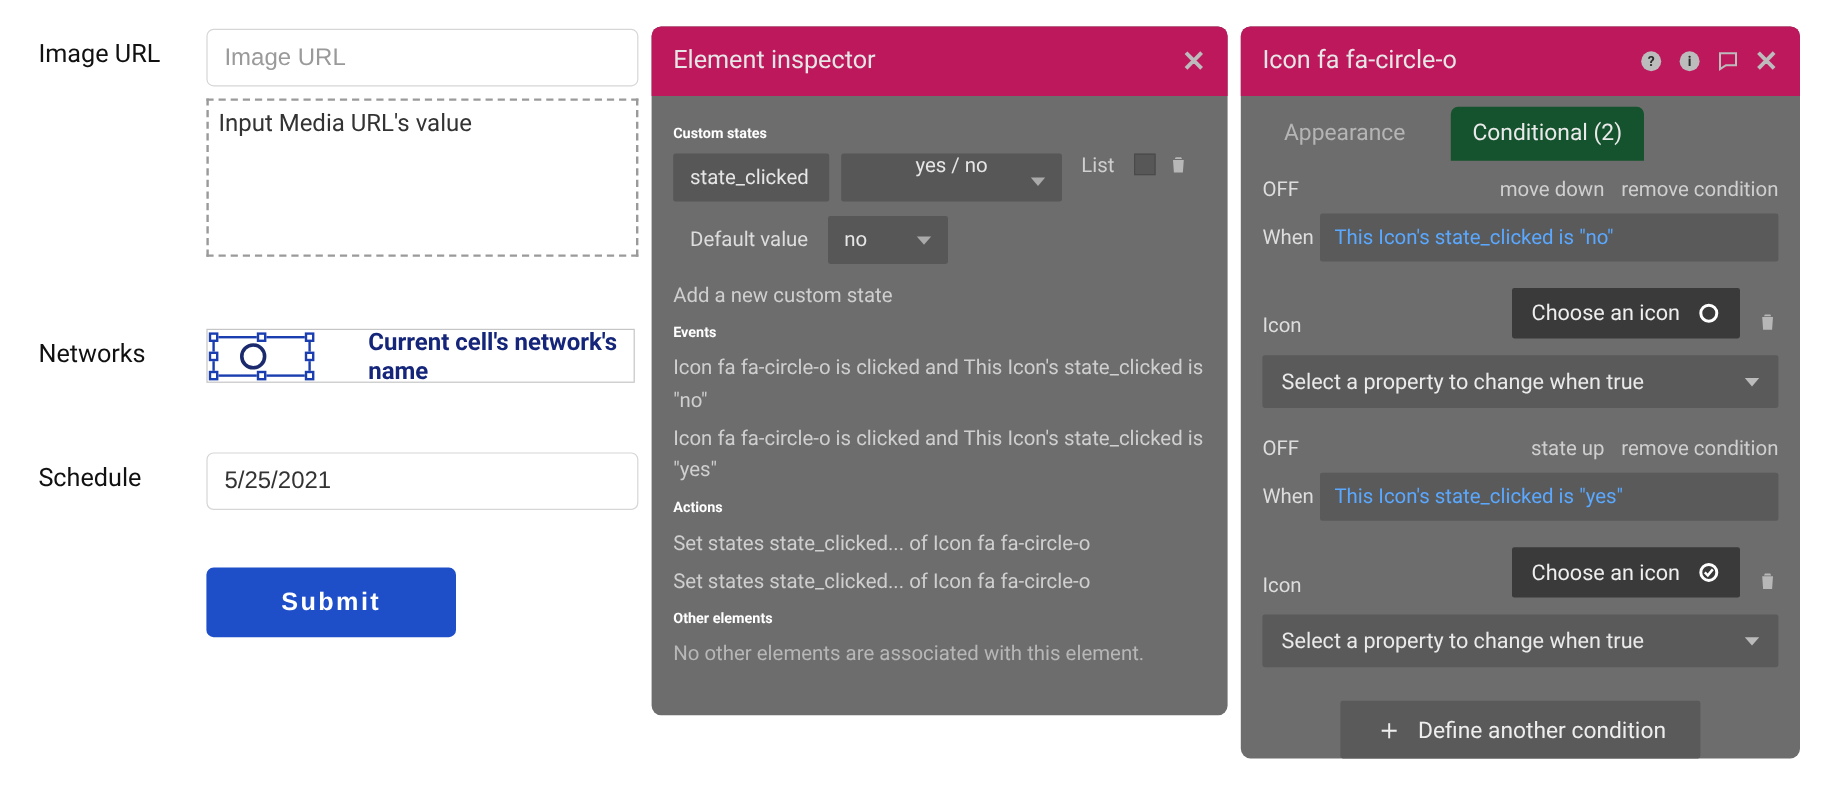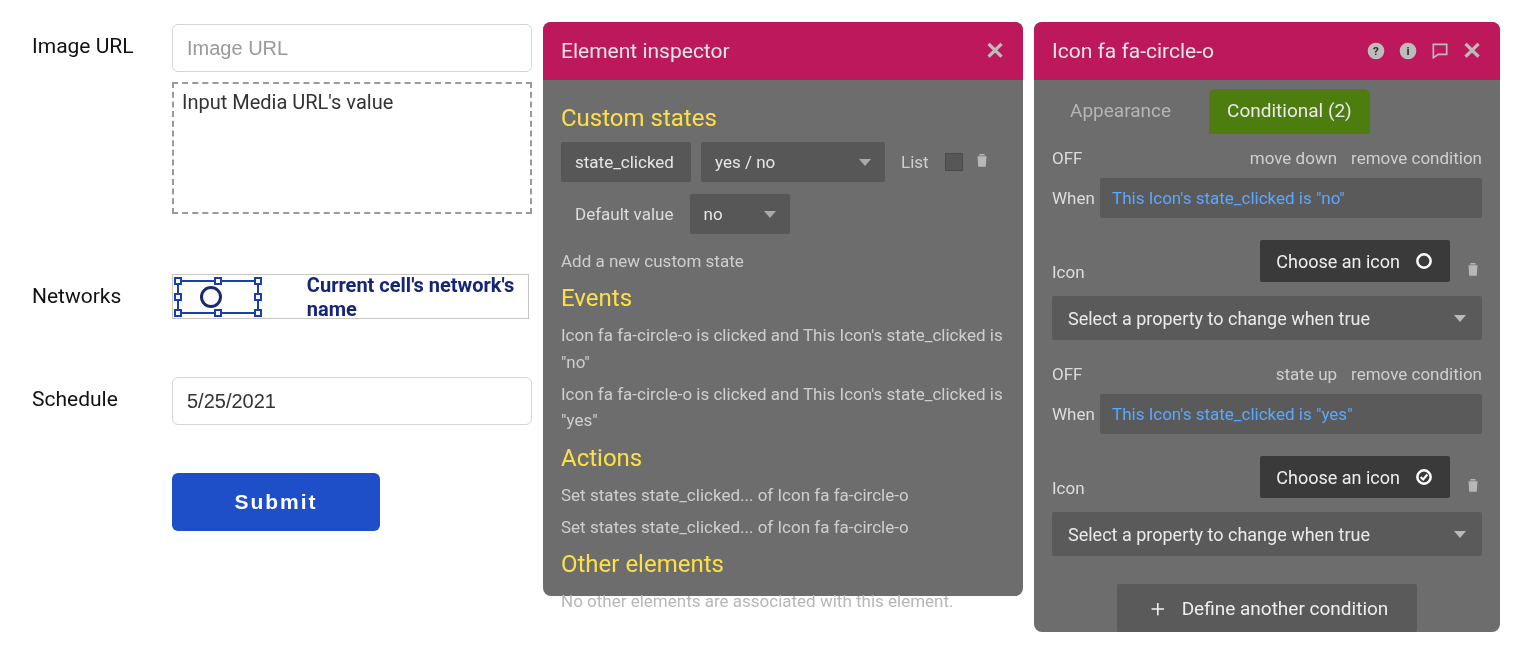--- a/index.html
+++ b/index.html
@@ -128,22 +128,22 @@
     color: #e6e6e6;
   }
   .panel-header .spacer { flex: 1; }
   .hdr-icon { margin-left: 12px; color: #bcbcbc; cursor: pointer; display:flex; align-items:center; }
   .hdr-icon svg { width:20px; height:20px; fill:#bcbcbc; }
   .close-x { font-size: 24px; font-weight: 700; }
 
   
   .inspector { left: 543px; width: 480px; height: 574px; }
   .insp-body { padding: 14px 18px 18px; }
-  .sect-title { color: #fde047; font-size: 24px; margin: 10px 0 10px; }
-  .custom-state-row { display:flex; align-items:center; gap:10px; margin-bottom:12px; }
+  .sect-title { color: #ffffff; font-size: 12px; margin: 10px 0 10px; font-weight: bold; }
+  .custom-state-row { display:flex; align-items:flex-start; gap:10px; margin-bottom:12px; }
   .dark-chip {
     background: #575757;
     height: 40px;
     display:flex; align-items:center;
     padding: 0 14px;
     color: #e6e6e6;
     font-size: 17px;
     border-radius: 2px;
   }
   .dark-select {
@@ -159,21 +159,21 @@
   .trash svg { width:18px;height:18px;fill:#b7b7b7; }
   .default-row { display:flex; align-items:center; gap:16px; margin:4px 0 14px 14px;}
   .item-line { color:#cfcfcf; font-size:17px; line-height:1.55; margin:6px 0; }
 
   
   .props { left: 1034px; width: 466px; height: 610px; }
   .tabs { display:flex; padding: 0 18px; gap:20px; height:54px; align-items:flex-end; }
   .tab {
     color:#b5b5b5; font-size:19px; padding:10px 18px 12px; cursor:pointer; border-radius:6px 6px 0 0;
   }
-  .tab.active { background:#4d7c0f; color:#eaeaea; }
+  .tab.active { background:#14532d; color:#eaeaea; }
   .cond-body { padding: 8px 18px 18px; }
   .cond-block { margin-bottom: 6px; }
   .cond-top { display:flex; align-items:center; font-size:17px; color:#cfcfcf; padding:6px 0 10px; gap:14px; }
   .cond-top .off { color:#ddd; }
   .cond-top .sp { flex:1; }
   .when-row { display:flex; align-items:center; gap:0; }
   .when-lbl { width:48px; color:#ddd; }
   .when-box { flex:1; background:#5a5a5a; height:40px; display:flex; align-items:center; padding:0 12px; border-radius:2px;}
   .when-box span { color:#5aa8ff; font-size:17px; }
   .icon-row { display:flex; align-items:flex-end; gap:14px; margin-top:22px;}
@@ -255,21 +255,21 @@
     <span class="spacer"></span>
     <span class="hdr-icon close-x">✕</span>
   </div>
   <div class="insp-body">
     <div class="sect-title">Custom states</div>
 
     <div class="custom-state-row">
       <div class="dark-chip" style="width:130px;">
           <span>state_clicked</span>
         </div>
-      <div class="dark-select" style="width:184px;">
+      <div class="dark-select" style="width:184px;flex-direction:column;">
         <span>yes / no</span>
           <div class="caret"></div>
       </div>
       <span class="list-label">List</span>
       <div class="list-check"></div>
       <span class="trash">
         <svg viewBox="0 0 24 24">
             <path d="M6 7h12l-1 14H7L6 7zm3-3h6l1 2H8l1-2zM9 10h2v8H9v-8zm4 0h2v8h-2v-8z"></path>
           </svg>
       </span>

